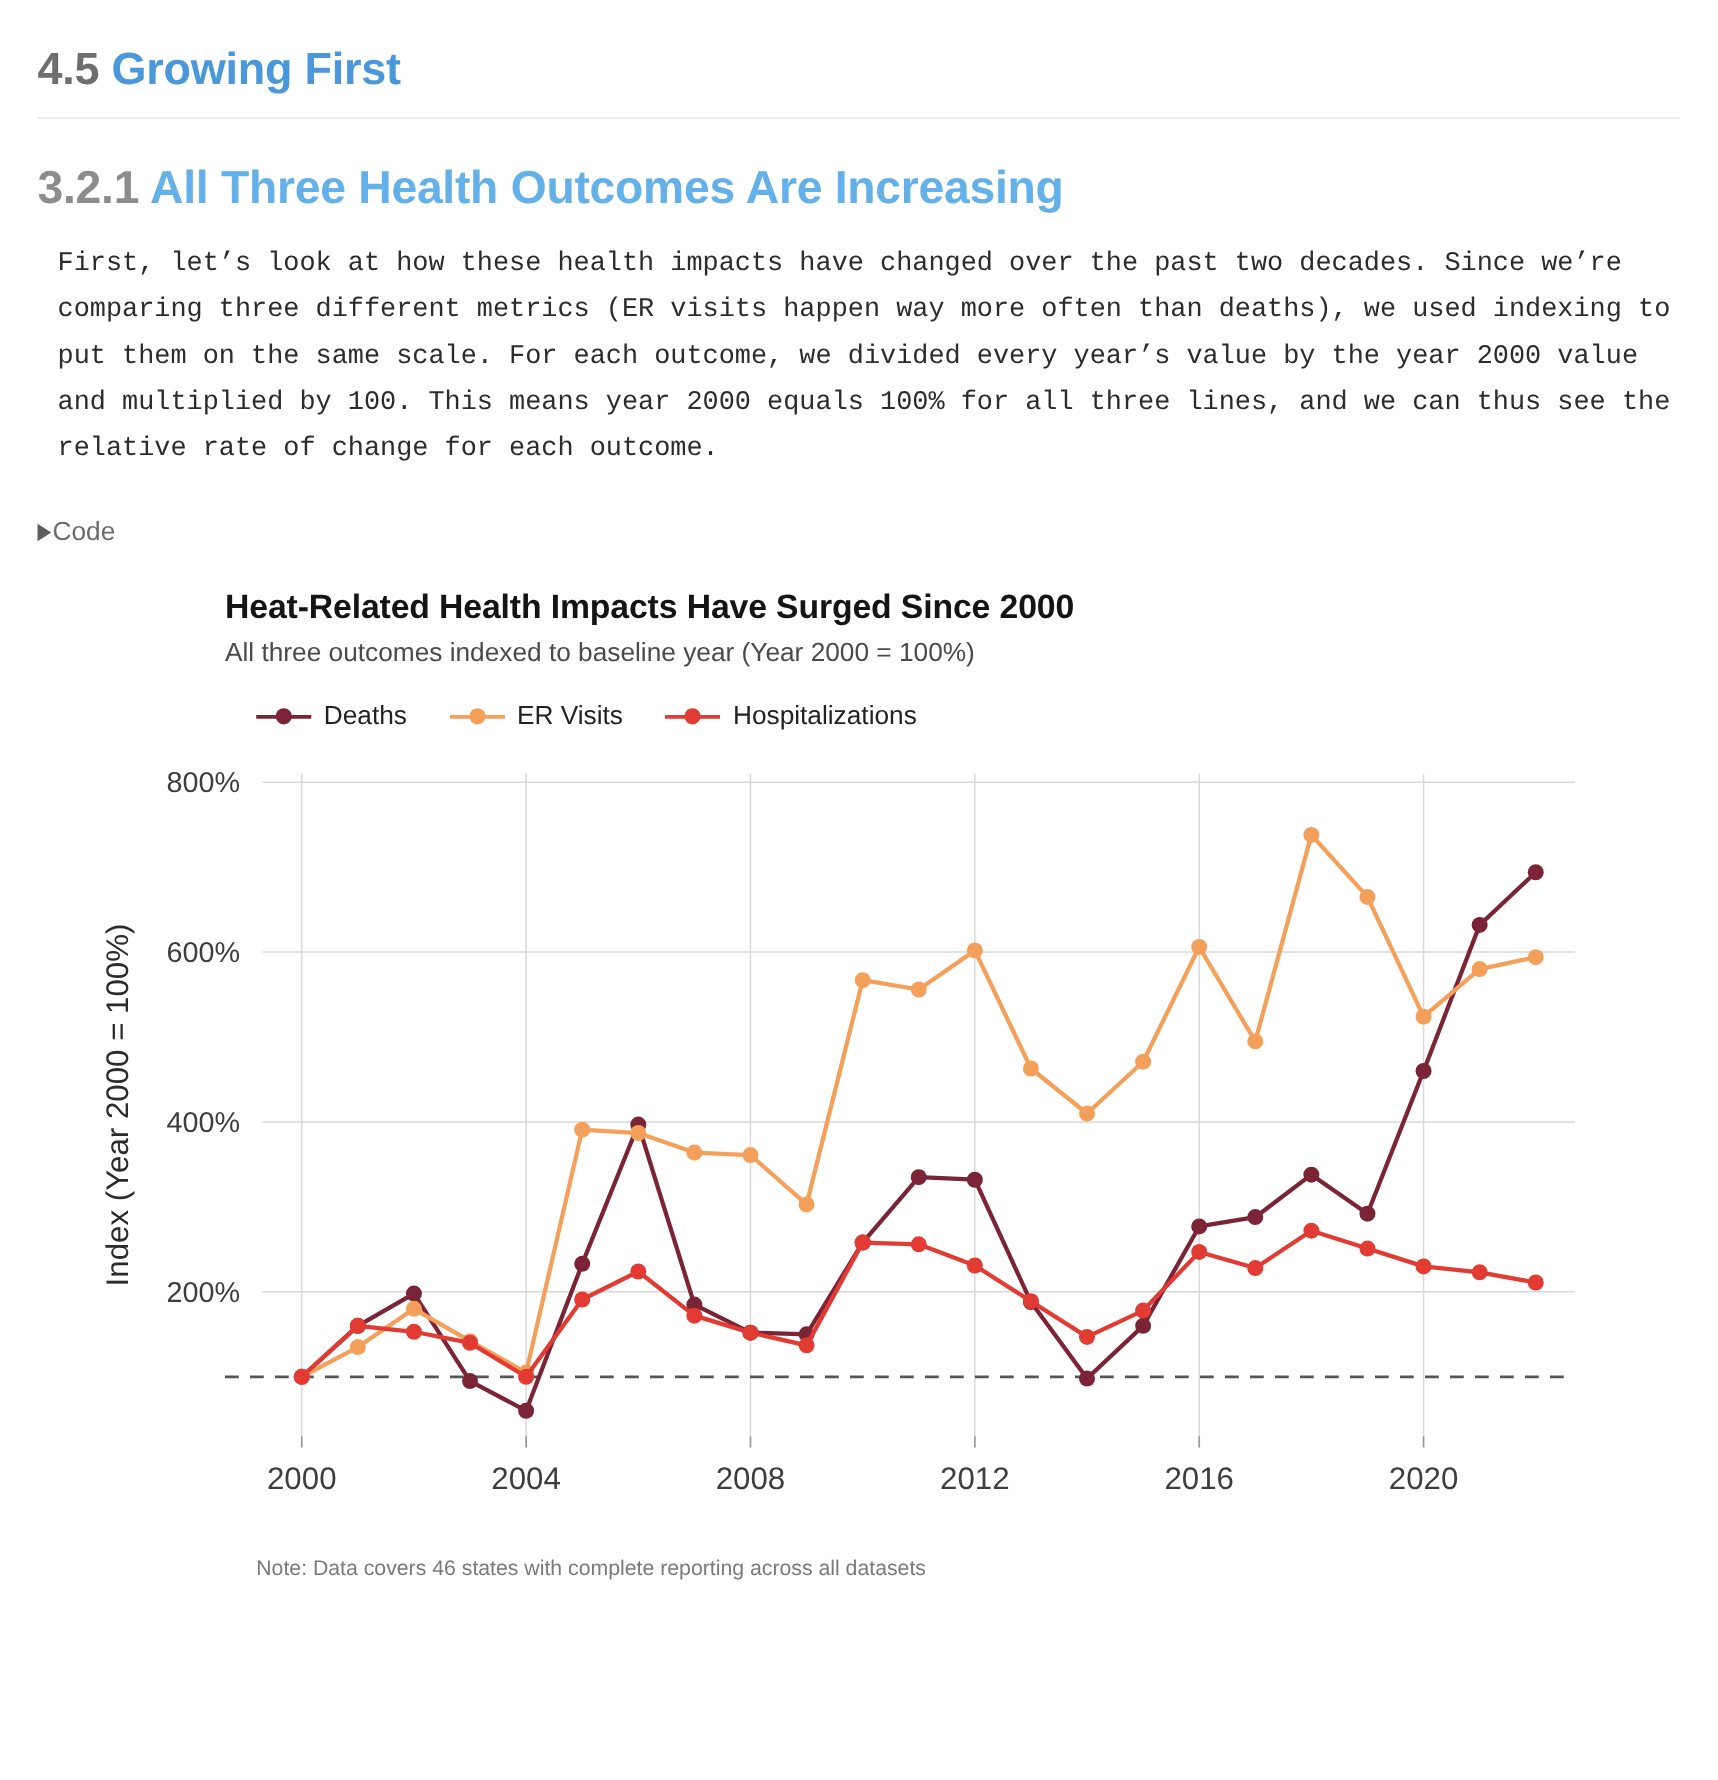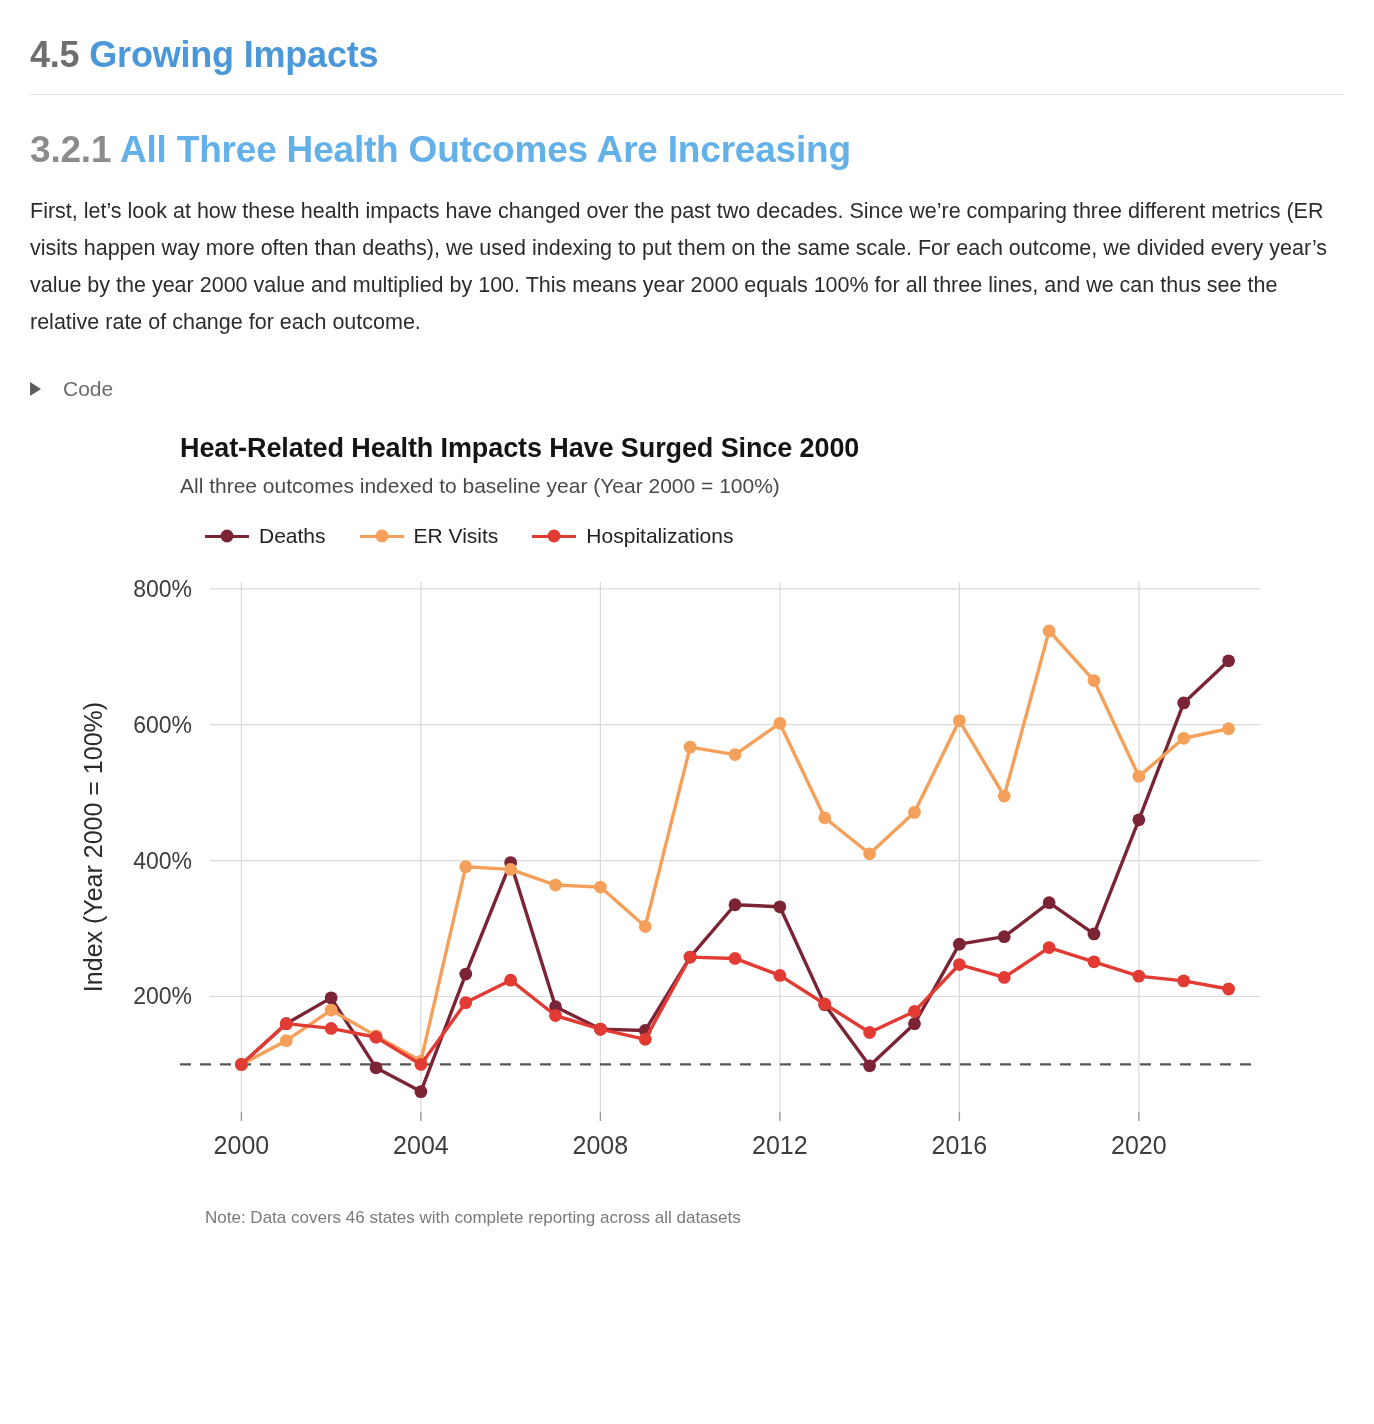--- a/index.html
+++ b/index.html
@@ -45,29 +45,30 @@
   }
   h3.subsection-title .num {
     color: #8c8c8c;
   }
 
   
   .body-text {
     font-size: 21.5px;
     line-height: 1.72;
     color: #2c2c2c;
-    margin: 0 0 36px 0;
+    margin: 0 0 36px 16px;
     max-width: 1330px;
+    font-family: Liberation Mono, monospace;
   }
 
   
   .code-toggle {
     display: flex;
     align-items: center;
-    gap: 22px;
+    gap: 1px;
     font-size: 21px;
     color: #6b6b6b;
     margin: 0 0 22px 0;
     cursor: pointer;
     user-select: none;
   }
   .code-toggle .tri {
     display: inline-block;
     width: 0; height: 0;
     border-left: 11px solid #5e5e5e;
@@ -139,21 +140,21 @@
     margin: 4px 0 0 175px;
   }
 </style>
 </head>
 <body>
 
 <div class="page">
 
   <h2 class="section-title">
     <span class="num">4.5</span>
-    <span>Growing Impacts</span>
+    <span>Growing First</span>
   </h2>
   <hr class="rule">
 
   <h3 class="subsection-title">
     <span class="num">3.2.1</span>
     <span>All Three Health Outcomes Are Increasing</span>
   </h3>
 
   <p class="body-text">First, let’s look at how these health impacts have changed over the past two decades. Since we’re comparing three different metrics (ER visits happen way more often than deaths), we used indexing to put them on the same scale. For each outcome, we divided every year’s value by the year 2000 value and multiplied by 100. This means year 2000 equals 100% for all three lines, and we can thus see the relative rate of change for each outcome.</p>
 

